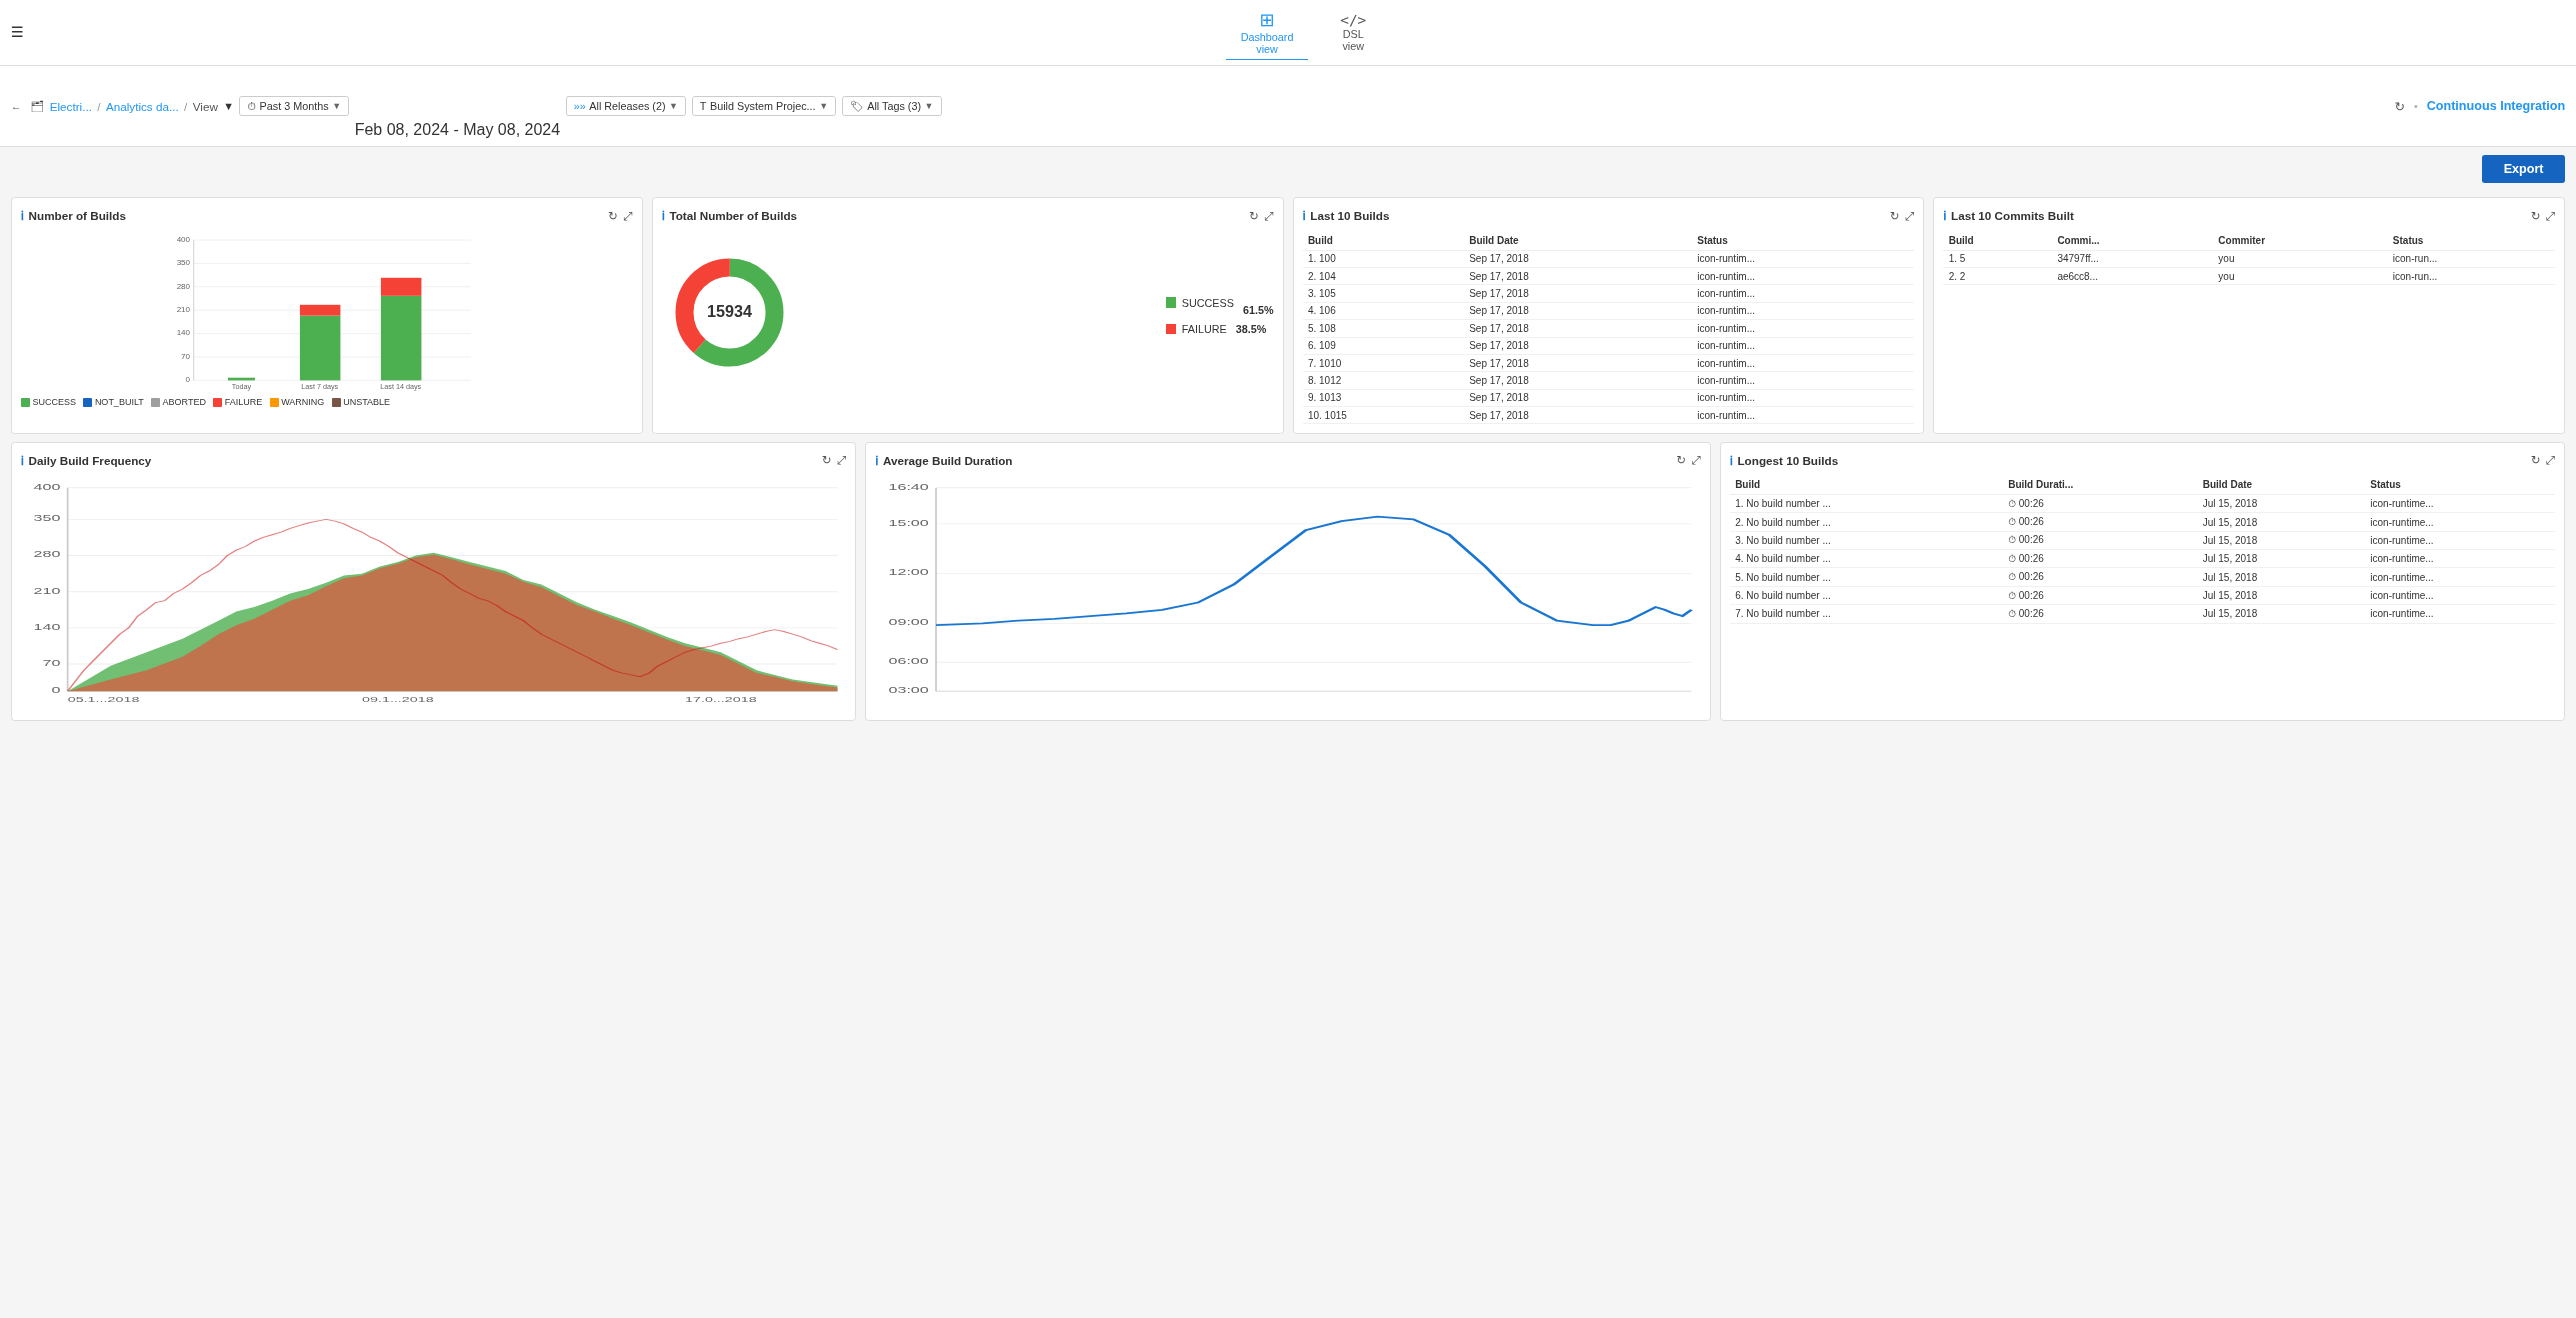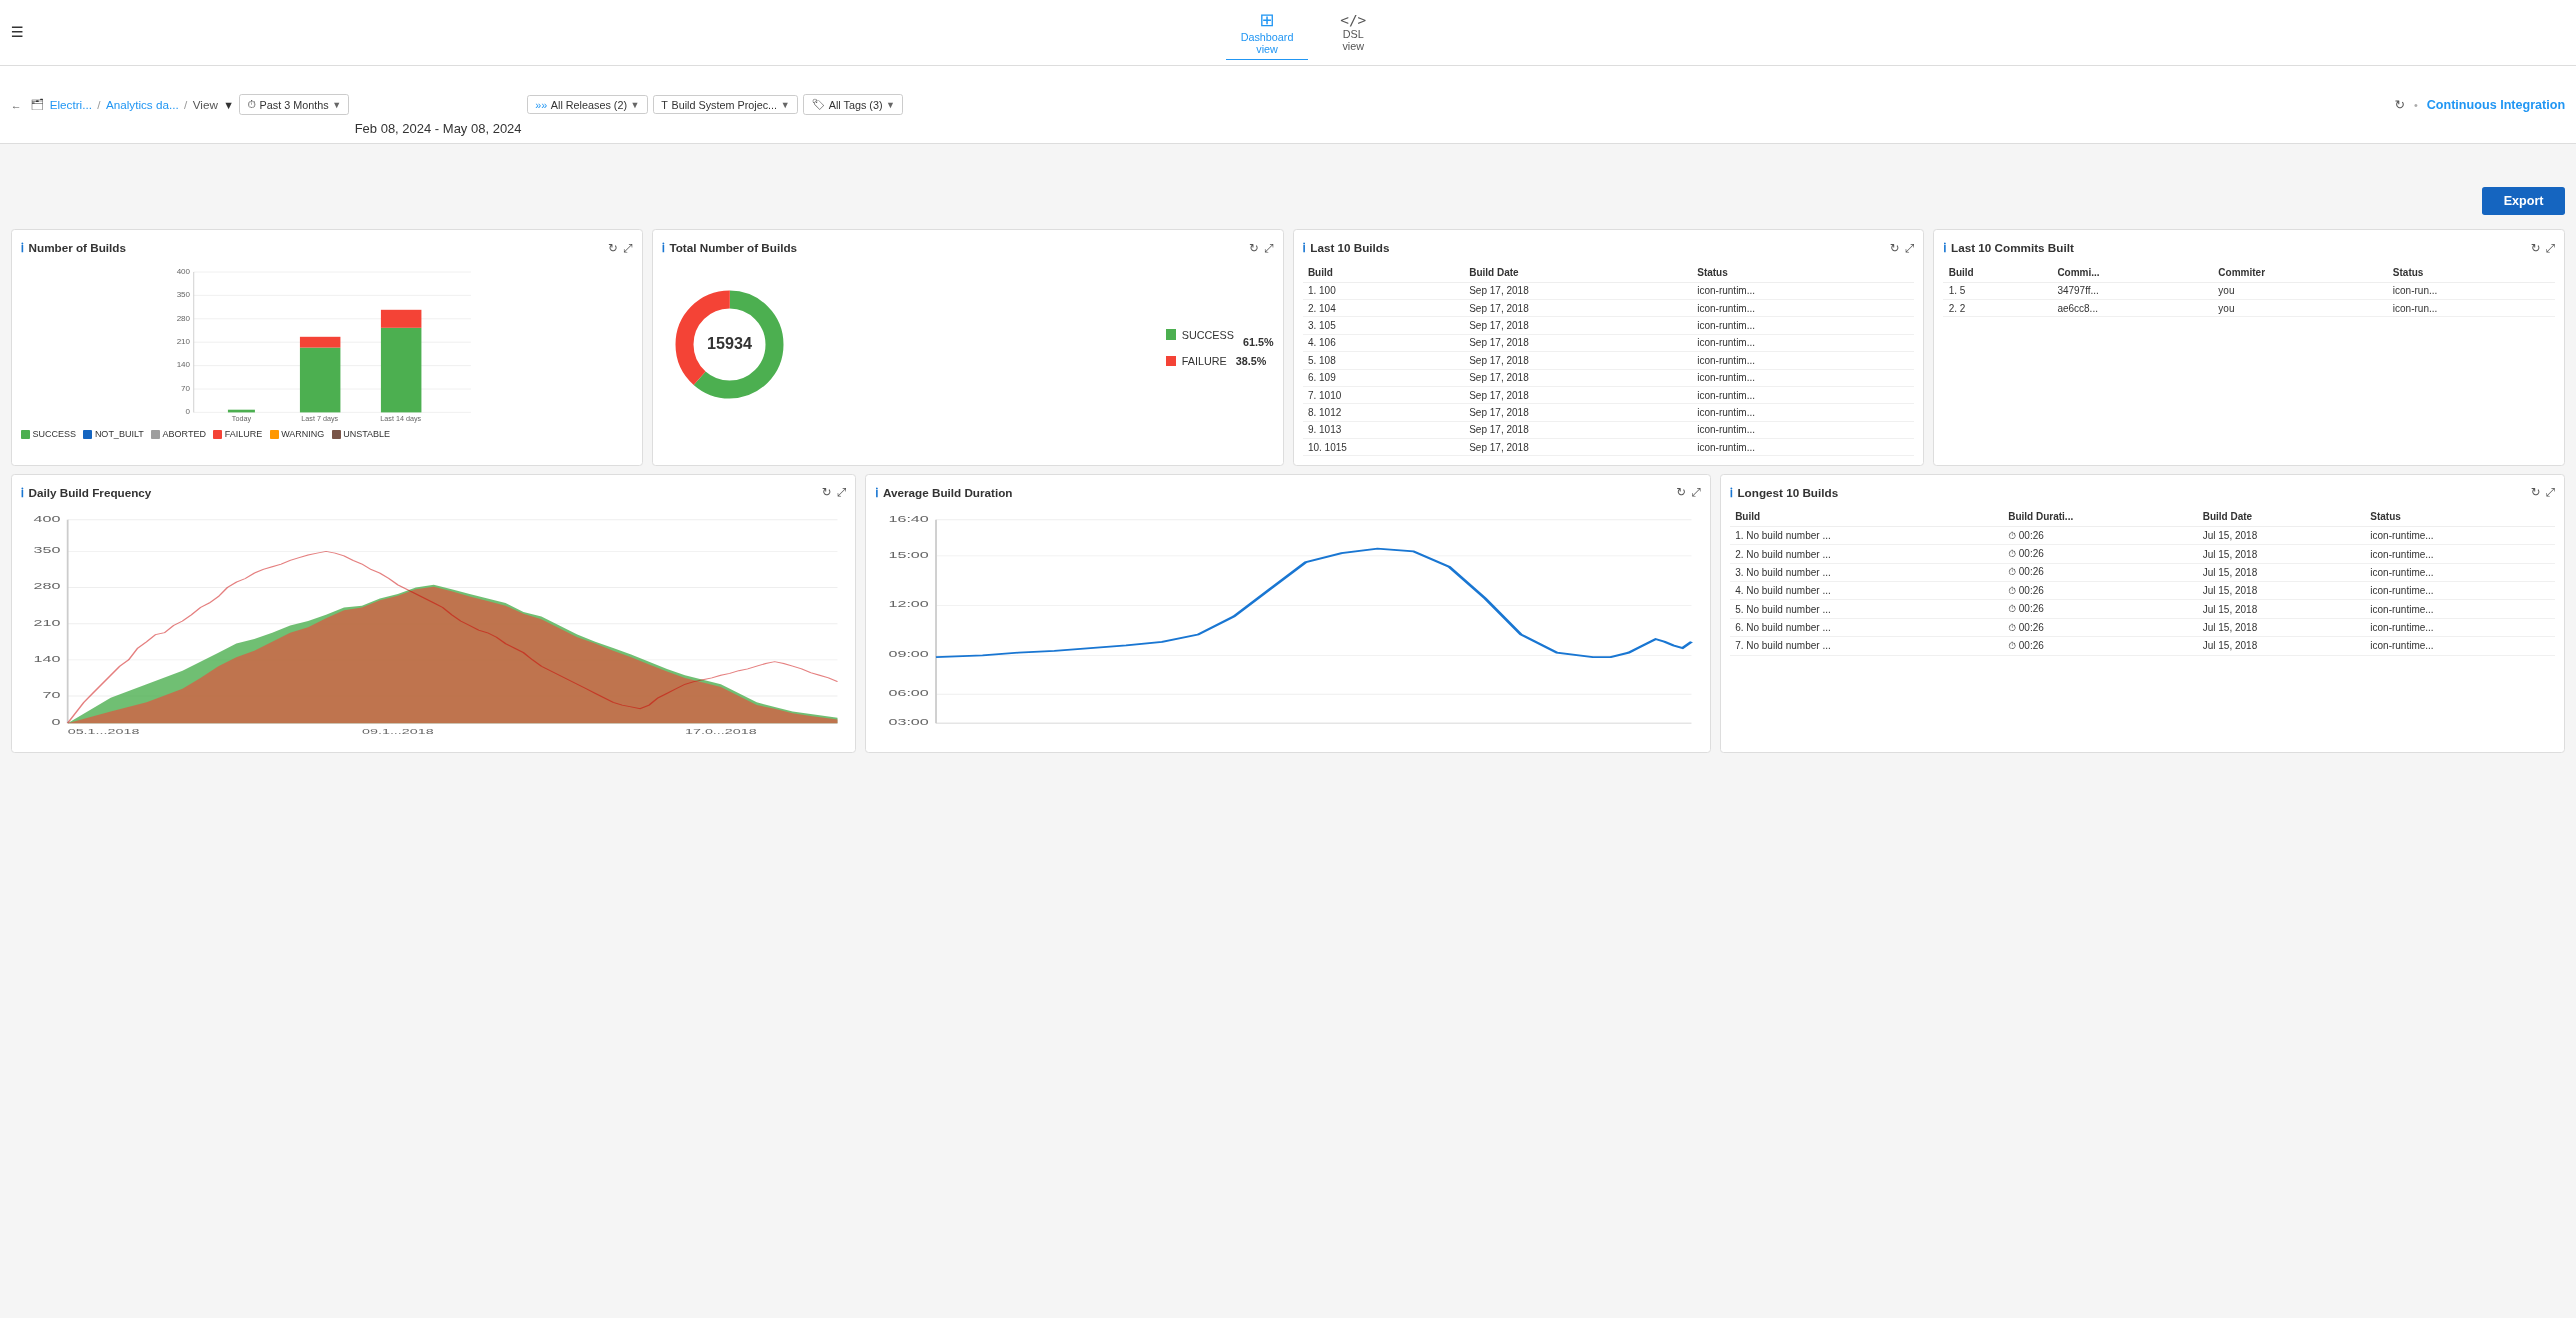--- a/index.html
+++ b/index.html
@@ -49,21 +49,20 @@
     .export-row {
       display: flex; justify-content: flex-end;
       padding: 7.2px 10.8px;
       background: #f5f5f5;
     }
     .export-btn {
       background: #1565C0; color: #fff;
       border: none; border-radius: 2.7px;
       padding: 7.2px 21.7px; font-size: 12.6px; font-weight: bold;
       cursor: pointer;
-      margin-top: 35px;
     }
 
     
     .dashboard-grid {
       padding: 7.2px 10.8px;
       display: grid;
       grid-template-columns: 1fr 1fr 1fr 1fr;
       gap: 9px;
     }
     .dashboard-grid-bottom {
@@ -133,21 +132,21 @@
   <span class="breadcrumb-sep">/</span>
   <span class="breadcrumb-current">View</span>
   <span style="cursor:pointer;">▼</span>
 
   <div class="filter-dropdown">
     <span>⏱</span>
     <span>Past 3 Months</span>
     <span class="caret">▼</span>
   </div>
 
-  <span style="font-size:13px;margin-top:48px;">Feb 08, 2024 - May 08, 2024</span>
+  <span style="font-size:16px;margin-top:48px;">Feb 08, 2024 - May 08, 2024</span>
 
   <div class="filter-dropdown">
     <span style="color:#2196F3;">»»</span>
     <span>All Releases (2)</span>
     <span class="caret">▼</span>
   </div>
 
   <div class="filter-dropdown">
     <span>T</span>
     <span>Build System Projec...</span>

